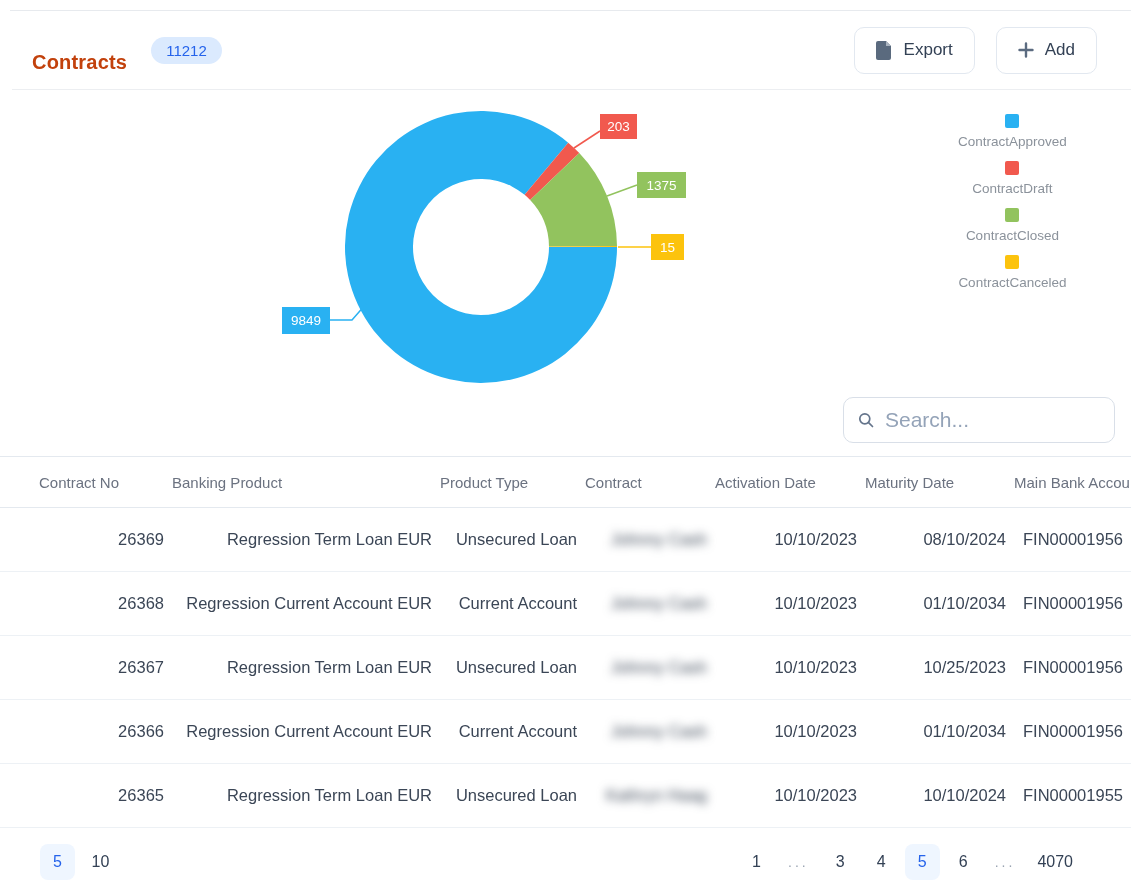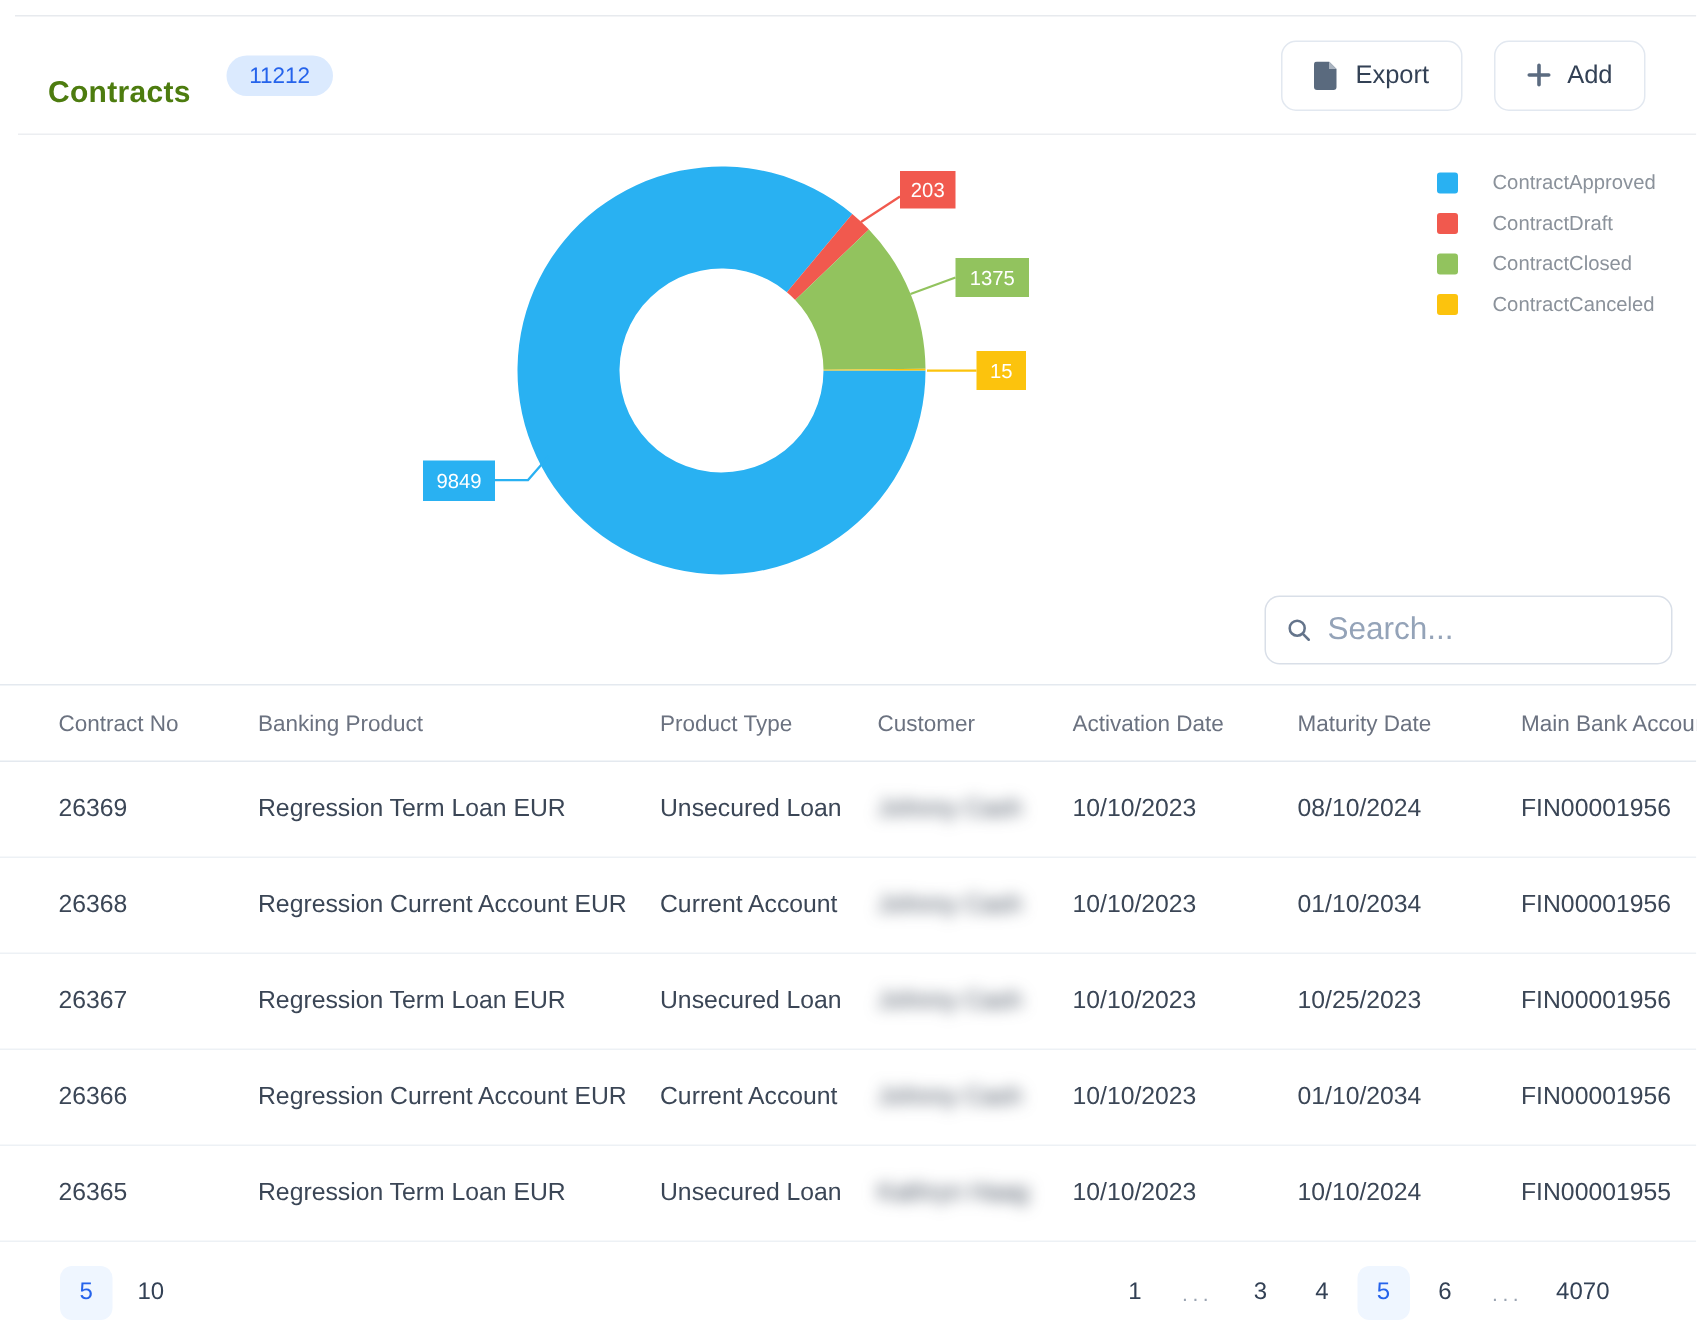--- a/index.html
+++ b/index.html
@@ -3,54 +3,54 @@
 <meta charset="utf-8">
 <style>
   * { margin:0; padding:0; box-sizing:border-box; }
   body { background:#fff; font-family:"Liberation Sans", sans-serif; }
   .screen { position:relative; width:1131px; height:895px; background:#fff; overflow:hidden; }
 
   .top-hairline { position:absolute; top:10px; left:10px; right:0; border-top:1px solid #e7eaee; }
 
   
   .header { position:absolute; top:11px; left:0; right:0; height:78px; display:flex; align-items:center; padding:0 34px 0 32px; }
-  .page-title { font-size:20px; font-weight:700; color:#4d7c0f; letter-spacing:.2px;margin-top:24px; }
+  .page-title { font-size:20px; font-weight:700; color:#c2410c; letter-spacing:.2px;margin-top:24px; }
   .count-badge { margin-left:24px; background:#dbeafe; color:#2563eb; font-size:15px; padding:5px 15px; border-radius:15px; }
   .header-actions { margin-left:auto; display:flex; gap:21px; }
   .btn { display:flex; align-items:center; justify-content:center; gap:11px; height:47px; padding:0 21px; background:#fff;
          border:1px solid #e2e8f0; border-radius:10px; font-size:17px; color:#334155; cursor:pointer; font-family:inherit; }
   .btn .ico { display:flex; align-items:center; }
   .header-divider { position:absolute; top:89px; left:12px; right:0; border-top:1px solid #eceef1; }
 
   
   .chart-section { position:absolute; top:90px; left:0; width:1131px; height:300px;text-decoration:underline; }
   .chart-svg { position:absolute; inset:0; }
   .chart-label { position:absolute; display:flex; align-items:center; justify-content:center; color:#fff; font-size:13.5px; }
   .lbl-draft    { left:600px; top:24px;  width:37px; height:25px; }
   .lbl-closed   { left:637px; top:82px;  width:49px; height:26px; }
   .lbl-canceled { left:651px; top:144px; width:33px; height:26px; }
   .lbl-approved { left:282px; top:217px; width:48px; height:27px; }
   .legend { position:absolute; left:958px; top:24px; display:flex; flex-direction:column; gap:12px; }
-  .legend-item { display:flex; align-items:center; gap:23px; cursor:pointer; }
+  .legend-item { display:flex; align-items:center; gap:6px; cursor:pointer;flex-direction:column; }
   .legend-swatch { width:14px; height:14px; border-radius:2px; flex:0 0 auto; }
   .legend-label { font-size:13.5px; color:#8b929b; }
 
   
   .search-row { position:absolute; top:390px; left:0; right:0; height:65px; }
   .search-box { position:absolute; top:7px; right:16px; width:272px; height:46px; border:1px solid #d9dfe8; border-radius:10px;
                 display:flex; align-items:center; padding:0 14px; background:#fff; }
   .search-box input { border:none; outline:none; flex:1; font-size:21px; color:#8b5cf6; margin-left:11px; font-family:inherit; background:transparent; }
   .search-box input::placeholder { color:#94a3b8; }
 
   
   .table { position:absolute; top:456px; left:0; width:1131px; }
   .tgrid { display:grid; grid-template-columns:133px 268px 145px 130px 150px 149px 1fr; align-items:center; padding-left:39px; }
   .thead { height:52px; border-top:1px solid #e4e9ef; border-bottom:1px solid #e4e9ef; }
   .thead .th { font-size:15px; color:#6b7280; white-space:nowrap; overflow:hidden; padding-right:8px; }
-  .trow { height:64px; border-bottom:1px solid #edf1f5; }
+  .trow { height:64px; border-bottom:1px solid #edf1f5;text-align:right; }
   .trow .td { font-size:16.5px; color:#3b4656; white-space:nowrap; overflow:hidden; padding-right:8px; }
   .blur-text { filter:blur(5px); color:#8b97a6; }
 
   
   .footer { position:absolute; left:0; right:0; bottom:0; height:66px; display:flex; align-items:center; padding:0 50px 0 40px; }
   .page-sizes { display:flex; gap:8px; align-items:center; }
   .pager { margin-left:auto; display:flex; gap:6px; align-items:center; }
   .pgbtn { min-width:35px; height:36px; padding:0 8px; display:flex; align-items:center; justify-content:center;
            font-size:16px; color:#334155; border-radius:8px; cursor:pointer; background:transparent; }
   .pgbtn.active { background:#eff6ff; color:#2563eb; }
@@ -135,21 +135,21 @@
       </span>
       <input type="text" placeholder="Search..." style="">
     </div>
   </div>
 
   <div class="table">
     <div class="tgrid thead" id="table-head">
         <div class="th">Contract No</div>
         <div class="th">Banking Product</div>
         <div class="th">Product Type</div>
-        <div class="th">Customer</div>
+        <div class="th">Contract</div>
         <div class="th">Activation Date</div>
         <div class="th">Maturity Date</div>
         <div class="th">Main Bank Account</div>
       </div>
     <div id="table-body">
         <div class="tgrid trow">
           <div class="td">26369</div>
           <div class="td">Regression Term Loan EUR</div>
           <div class="td">Unsecured Loan</div>
           <div class="td blur-text">Johnny Cash</div>

